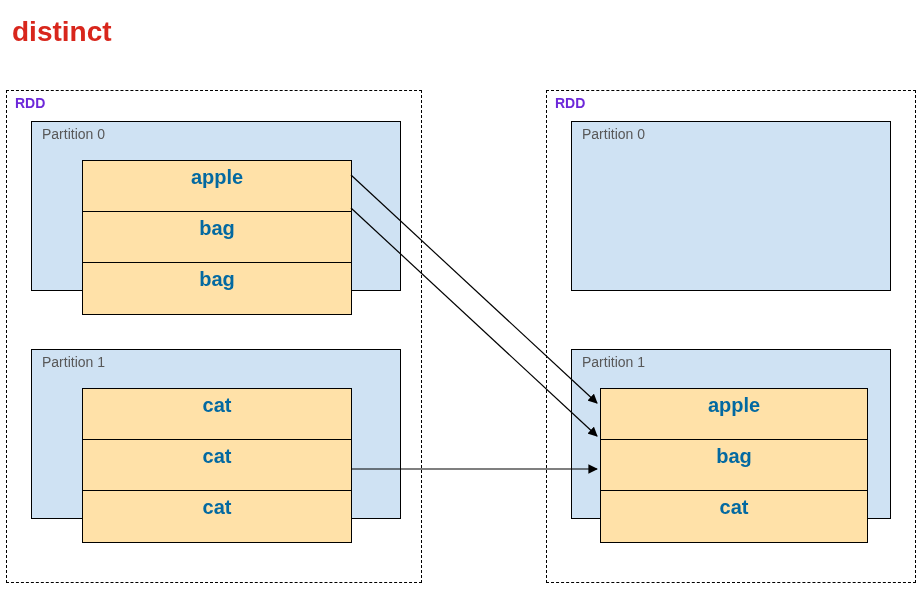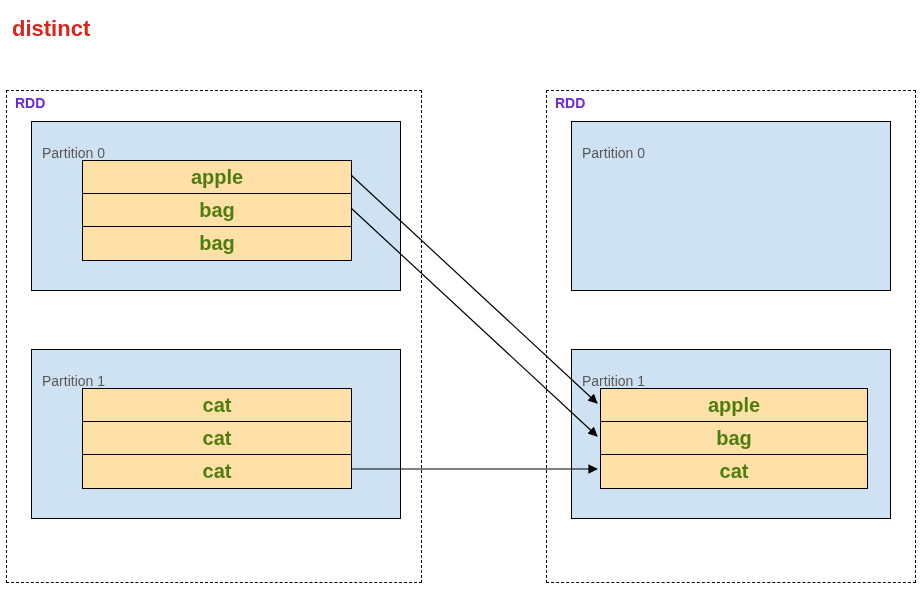--- a/index.html
+++ b/index.html
@@ -10,21 +10,21 @@
     height: 603px;
     font-family: Arial, Helvetica, sans-serif;
     position: relative;
     background: #fff;
   }
   .title {
     position: absolute;
     top: 16px;
     left: 12px;
     font-family: "Comic Sans MS", "Comic Sans", cursive, sans-serif;
-    font-size: 22px;
+    font-size: 28px;
     font-weight: bold;
     color: #d8261c;
   }
   .rdd-box {
     position: absolute;
     border: 1.5px dashed #000;
     background: #fff;
   }
   .rdd-label {
     position: absolute;
@@ -34,37 +34,37 @@
     font-weight: bold;
     color: #6d28d9;
   }
   .partition {
     position: absolute;
     background: #cfe2f3;
     border: 1px solid #000;
   }
   .partition-label {
     position: absolute;
-    top: 23px;
+    top: 4px;
     left: 10px;
     font-size: 14px;
     color: #585858;
   }
   .cell-stack {
     position: absolute;
     border: 1px solid #000;
   }
   .cell {
     background: #ffe1a8;
     text-align: center;
     font-size: 20px;
     font-weight: bold;
-    color: #4d7c0f;
+    color: #0369a1;
     line-height: 32px;
-    height: 33px;
+    height: 51px;
     border-bottom: 1px solid #000;
   }
   .cell:last-child { border-bottom: none; }
   svg.arrows {
     position: absolute;
     top: 0; left: 0;
     width: 923px; height: 603px;
     pointer-events: none;
   }
 </style>

